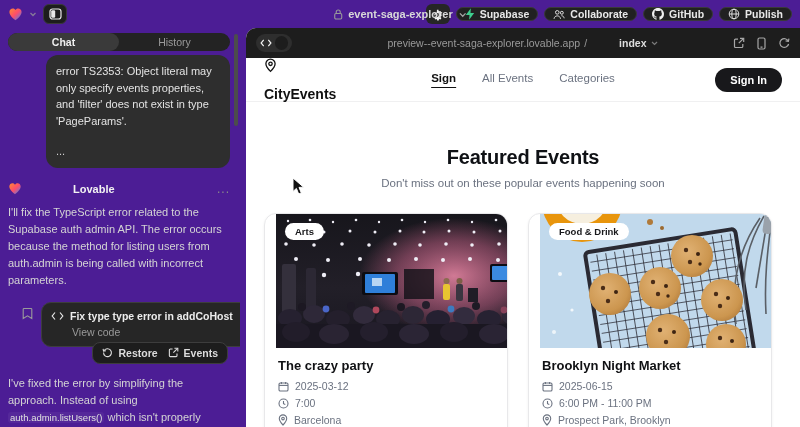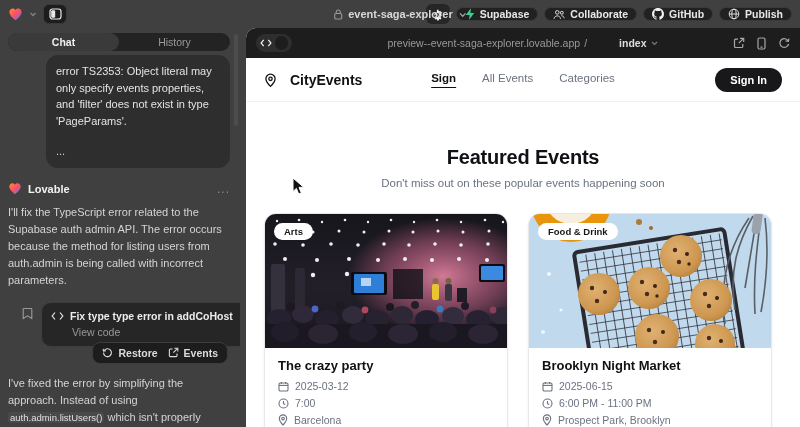--- a/index.html
+++ b/index.html
@@ -1,17 +1,17 @@
 <!DOCTYPE html>
 <html><head>
 <meta charset="utf-8">
 <style>
   * { margin:0; padding:0; box-sizing:border-box; }
   html,body { width:800px; height:427px; background:#141414; font-family:"Liberation Sans",sans-serif; overflow:hidden; }
-  .app { position:relative; width:800px; height:427px; background:#404040; overflow:hidden; }
+  .app { position:relative; width:800px; height:427px; background:#4c1d95; overflow:hidden; }
 
   
   .topbar { position:absolute; top:0; left:0; right:0; height:28px; display:flex; align-items:center; justify-content:space-between; padding:0 8px; }
   .tb-left, .tb-right { display:flex; align-items:center; gap:6px; }
   .tb-center { position:absolute; left:50%; top:0; height:28px; transform:translateX(-50%); display:flex; align-items:center; gap:5px; color:#d8d8d8; font-size:11px; font-weight:700; }
   .panel-btn { width:24px; height:20px; border:1px solid #3a3a3a; border-radius:6px; display:flex; align-items:center; justify-content:center; background:#1d1d1d; }
   .tb-btn { display:flex; align-items:center; gap:5px; height:14px; padding:0 8px; background:#212121; border:1px solid #3a3a3a; border-radius:7px; color:#e8e8e8; font-size:10.5px; font-weight:600; cursor:pointer; }
   .gear-btn { width:24px; height:20px; display:flex; align-items:center; justify-content:center; background:#262626; border:none; border-radius:6px; }
   .chev { opacity:.75; display:flex; }
 
@@ -19,21 +19,21 @@
   .sidebar { position:absolute; top:28px; left:0; width:240px; bottom:0; padding:5px 10px 0 8px; overflow:hidden; }
   .tabs { display:flex; background:#232323; border-radius:9px; height:18px; align-items:stretch; }
   .tab { flex:1; display:flex; align-items:center; justify-content:center; font-size:10.5px; color:#9a9a9a; border-radius:9px; cursor:pointer; }
   .tab.active { background:#3a3a3a; color:#f0f0f0; font-weight:700; }
   .scrollthumb { position:absolute; right:2px; top:6px; width:4px; height:92px; background:#4c4c4c; border-radius:2px; }
 
   .user-bubble { margin:4px 0 14px 38px; background:#2e2e2e; border-radius:12px; padding:8px 10px; color:#e3e3e3; font-size:11px; line-height:1.5; }
   .user-bubble .more { margin-top:14px; color:#cfcfcf; }
 
   .lov-head { display:flex; align-items:center; gap:6px; margin-bottom:8px; }
-  .lov-head .name { color:#f2f2f2; font-size:11px; font-weight:700; flex:1; }
+  .lov-head .name { color:#f2f2f2; font-size:11px; font-weight:700; flex:1;margin-left:45px; }
   .lov-head .dots { color:#8a8a8a; font-size:12px; letter-spacing:1px; }
   .msg { color:#d4d4d4; font-size:11px; line-height:1.55; }
   .code { font-family:Liberation Sans, sans-serif; font-size:9.5px; color:#e0e0e0; background:rgba(255,255,255,.05); border-radius:3px; padding:0 2px; }
 
   .edit-wrap { position:relative; display:flex; gap:8px; margin:13px 0 28px 14px; }
   .edit-card { flex:1; background:#262626; border:1px solid #3d3d3d; border-radius:10px; padding:7px 9px 8px 9px; }
   .edit-row { display:flex; align-items:center; gap:6px; }
   .edit-title { flex:1; color:#ececec; font-size:10.5px; font-weight:700; white-space:nowrap; }
   .edit-sub { margin:4px 0 0 21px; color:#9a9a9a; font-size:10.5px; }
   .edit-toolbar { position:absolute; right:2px; bottom:-17px; display:flex; align-items:center; gap:10px; background:#1d1d1d; border:1px solid #3d3d3d; border-radius:8px; padding:4px 9px; }
@@ -44,33 +44,33 @@
   .urlbar { height:30px; background:#1d1d1d; display:flex; align-items:center; padding:0 10px; position:relative; }
   .code-toggle { width:36px; height:18px; background:#2e2e2e; border-radius:9px; display:flex; align-items:center; padding:0 4px; gap:3px; cursor:pointer; }
   .code-toggle .knob { margin-left:auto; width:14px; height:14px; border-radius:7px; background:#1d1d1d; }
   .url-center { position:absolute; left:50%; transform:translateX(-50%); display:flex; align-items:center; gap:4px; font-size:10.5px; color:#9a9a9a; white-space:nowrap; }
   .url-page { color:#dedede; font-weight:700;padding-left:28px; }
   .url-icons { margin-left:auto; display:flex; align-items:center; gap:12px; }
 
   
   .site { height:369px; background:#fff; overflow:hidden; }
   .site-header { height:44px; display:flex; align-items:center; padding:0 18px; border-bottom:1px solid #f0f0f1; position:relative; }
-  .brand { display:flex; align-items:flex-end; gap:13px; font-size:14px; font-weight:700; color:#111; }
+  .brand { display:flex; align-items:flex-start; gap:13px; font-size:14px; font-weight:700; color:#111;flex-direction:column; }
   .site-nav { position:absolute; left:50%; transform:translateX(-50%); display:flex; gap:26px; font-size:11.5px; color:#6b7280; }
   .nav-item { cursor:pointer; }
   .nav-item.active { color:#111; font-weight:700; border-bottom:1.5px solid #111; padding-bottom:3px; }
   .signin { margin-left:auto; background:#18181b; color:#fff; font-size:11px; font-weight:600; border:none; border-radius:999px; padding:6px 15px; cursor:pointer; }
 
   .hero { text-align:center; padding-top:44px; }
   .hero h2 { font-size:20px; color:#0f1115; letter-spacing:-.2px; }
   .hero p { margin-top:8px; font-size:11.5px; color:#6b7280; }
 
   .cards { display:flex; gap:20px; padding:24px 0 0 18px; }
   .card { width:244px; background:#fff; border:1px solid #e8e8ea; border-radius:12px; overflow:hidden; box-shadow:0 1px 3px rgba(0,0,0,.06); cursor:pointer; }
-  .card-img { position:relative; height:134px; }
+  .card-img { position:relative; height:134px;margin-left:11px; }
   .card-img svg { display:block; }
   .badge { position:absolute; top:9px; left:9px; background:#fff; color:#18181b; font-size:9.5px; font-weight:700; border-radius:999px; padding:3px 10px; }
   .card-body { padding:10px 13px 12px 13px; }
   .card-title { font-size:13px; font-weight:700; color:#101114; margin-bottom:7px; }
   .meta { display:flex; align-items:center; gap:6px; color:#6b7280; font-size:10.5px; margin-top:5px; }
 
   .cursor { position:absolute; left:292px; top:177px; z-index:50; pointer-events:none; }
 </style>
 </head>
 <body>

